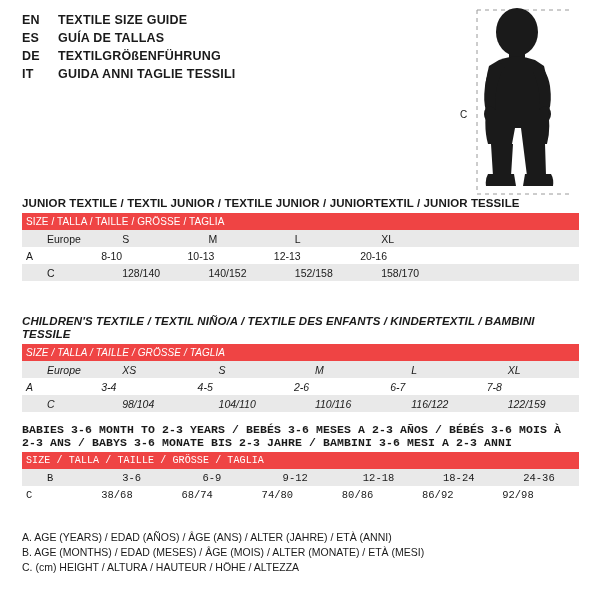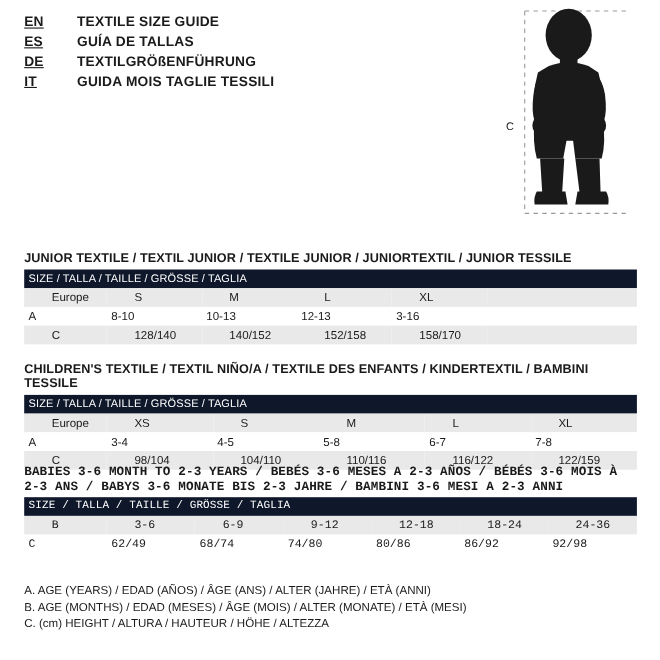--- a/index.html
+++ b/index.html
@@ -24,27 +24,25 @@
   .lang-row {
     display: flex;
     align-items: baseline;
     height: 18px;
   }
   .lang-code {
     width: 36px;
     font-size: 12.5px;
     font-weight: bold;
     letter-spacing: .2px;
-    text-decoration: underline;
   }
   .lang-title {
     font-size: 12.5px;
     font-weight: bold;
     letter-spacing: .2px;
-    margin-left: 12px;
   }
 
   
   .figure-area {
     position: absolute;
     top: 6px;
     left: 455px;
     width: 130px;
     height: 195px;
   }
@@ -65,30 +63,30 @@
     table-layout: fixed;
   }
   td {
     font-size: 10.5px;
     height: 17px;
     padding: 0 0 0 4px;
     vertical-align: middle;
     white-space: nowrap;
   }
   tr.head td {
-    background: #0f172a;
+    background: #ef4444;
     color: #ffffff;
     font-size: 10px;
     letter-spacing: .1px;
   }
   tr.shade td { background: #e9e9e9; padding-left: 25px; }
   tr.plain td { background: #ffffff; }
 
-  .s1 { top: 229px; }
-  .s2 { top: 330px; }
+  .s1 { top: 197px; }
+  .s2 { top: 315px; font-style: italic; }
   .s3 { top: 423px; font-family: Liberation Mono, monospace; }
 
   
   .legend {
     position: absolute;
     left: 22px;
     top: 530px;
     width: 560px;
   }
   .legend div {
@@ -108,21 +106,21 @@
   <div class="lang-row">
     <div class="lang-code">ES</div>
     <div class="lang-title">GUÍA DE TALLAS</div>
   </div>
   <div class="lang-row">
     <div class="lang-code">DE</div>
     <div class="lang-title">TEXTILGRÖßENFÜHRUNG</div>
   </div>
   <div class="lang-row">
     <div class="lang-code">IT</div>
-    <div class="lang-title">GUIDA MOIS TAGLIE TESSILI</div>
+    <div class="lang-title">GUIDA ANNI TAGLIE TESSILI</div>
   </div>
 </div>
 
 <div class="figure-area">
   <svg width="130" height="195" viewBox="0 0 130 195">
 
     <line x1="22" y1="4" x2="22" y2="188" stroke="#9a9a9a" stroke-width="1" stroke-dasharray="4,4"></line>
     <line x1="22" y1="188" x2="118" y2="188" stroke="#9a9a9a" stroke-width="1" stroke-dasharray="4,4"></line>
     <line x1="22" y1="4" x2="118" y2="4" stroke="#9a9a9a" stroke-width="1" stroke-dasharray="4,4"></line>
     <g fill="#1a1a1a">
@@ -174,21 +172,21 @@
         <td>M</td>
         <td>L</td>
         <td>XL</td>
         <td></td>
       </tr>
       <tr class="plain">
         <td>A</td>
         <td>8-10</td>
         <td>10-13</td>
         <td>12-13</td>
-        <td>3-16</td>
+        <td>20-16</td>
         <td></td>
       </tr>
       <tr class="shade">
         <td>C</td>
         <td>128/140</td>
         <td>140/152</td>
         <td>152/158</td>
         <td>158/170</td>
         <td></td>
       </tr>
@@ -216,21 +214,21 @@
         <td>XS</td>
         <td>S</td>
         <td>M</td>
         <td>L</td>
         <td>XL</td>
       </tr>
       <tr class="plain">
         <td>A</td>
         <td>3-4</td>
         <td>4-5</td>
-        <td>5-8</td>
+        <td>2-6</td>
         <td>6-7</td>
         <td>7-8</td>
       </tr>
       <tr class="shade">
         <td>C</td>
         <td>98/104</td>
         <td>104/110</td>
         <td>110/116</td>
         <td>116/122</td>
         <td>122/159</td>
@@ -259,21 +257,21 @@
         <td>B</td>
         <td>3-6</td>
         <td>6-9</td>
         <td>9-12</td>
         <td>12-18</td>
         <td>18-24</td>
         <td>24-36</td>
       </tr>
       <tr class="plain">
         <td>C</td>
-        <td>62/49</td>
+        <td>38/68</td>
         <td>68/74</td>
         <td>74/80</td>
         <td>80/86</td>
         <td>86/92</td>
         <td>92/98</td>
       </tr>
     </tbody>
   </table>
 </div>
 

